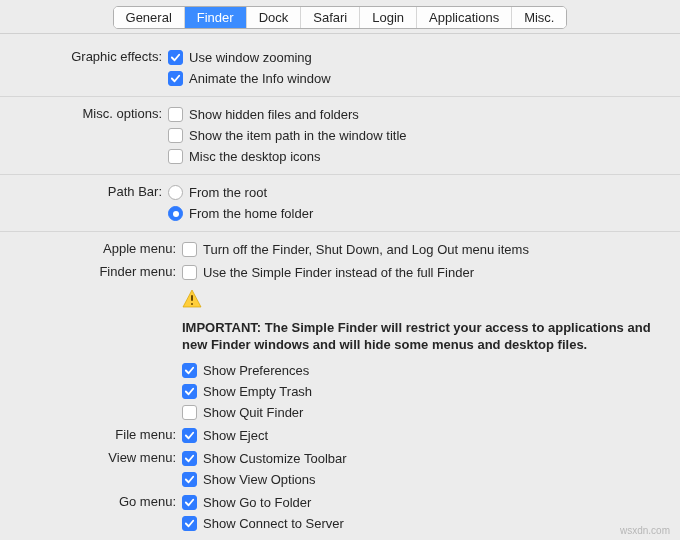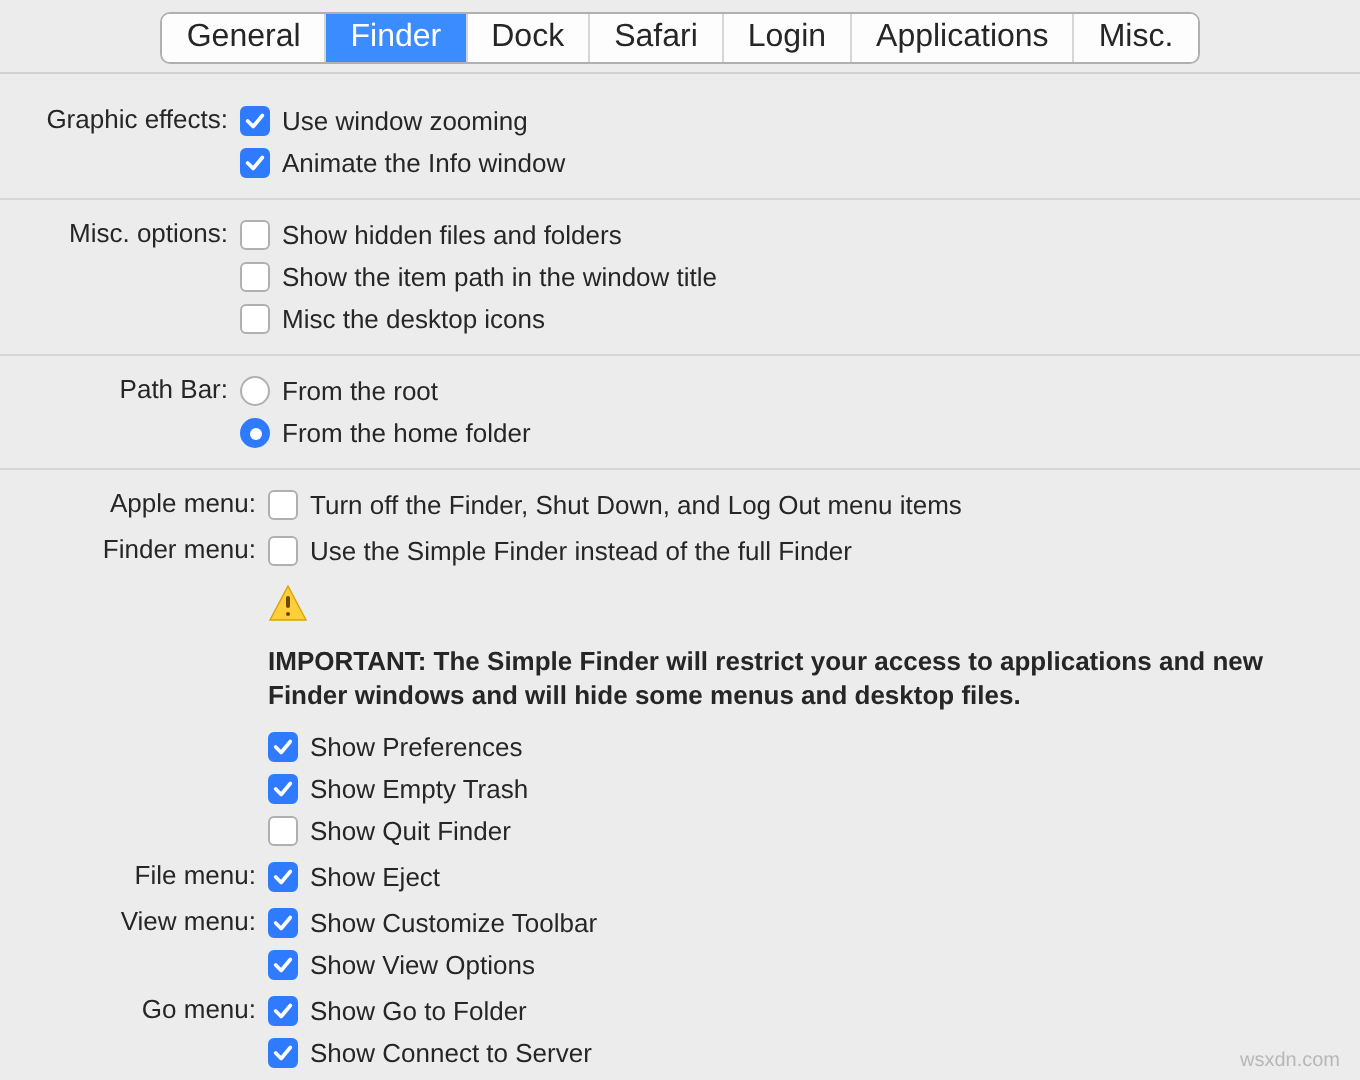--- a/index.html
+++ b/index.html
@@ -21,21 +21,21 @@
   }
   .tabs {
     display: flex;
     border: 1px solid #b0b0b0;
     border-radius: 5px;
     overflow: hidden;
     background: #fff;
   }
   .tab {
     padding: 3px 12px;
-    font-size: 16px;
+    font-size: 13px;
     border-right: 1px solid #d6d6d6;
     background: #fdfdfd;
     cursor: default;
   }
   .tab:last-child { border-right: none; }
   .tab.active {
     background: #3b8cff;
     color: #fff;
   }
   .panel {
@@ -46,21 +46,21 @@
     padding: 6px 0;
   }
   .section:last-child { border-bottom: none; }
   .row {
     display: flex;
     align-items: flex-start;
     min-height: 22px;
     padding: 1px 0;
   }
   .label-col {
-    width: 120px;
+    width: 168px;
     text-align: right;
     padding-right: 6px;
     padding-top: 2px;
     font-size: 13px;
   }
   .ctrl-col {
     flex: 1;
     padding-right: 14px;
   }
   .opt {

